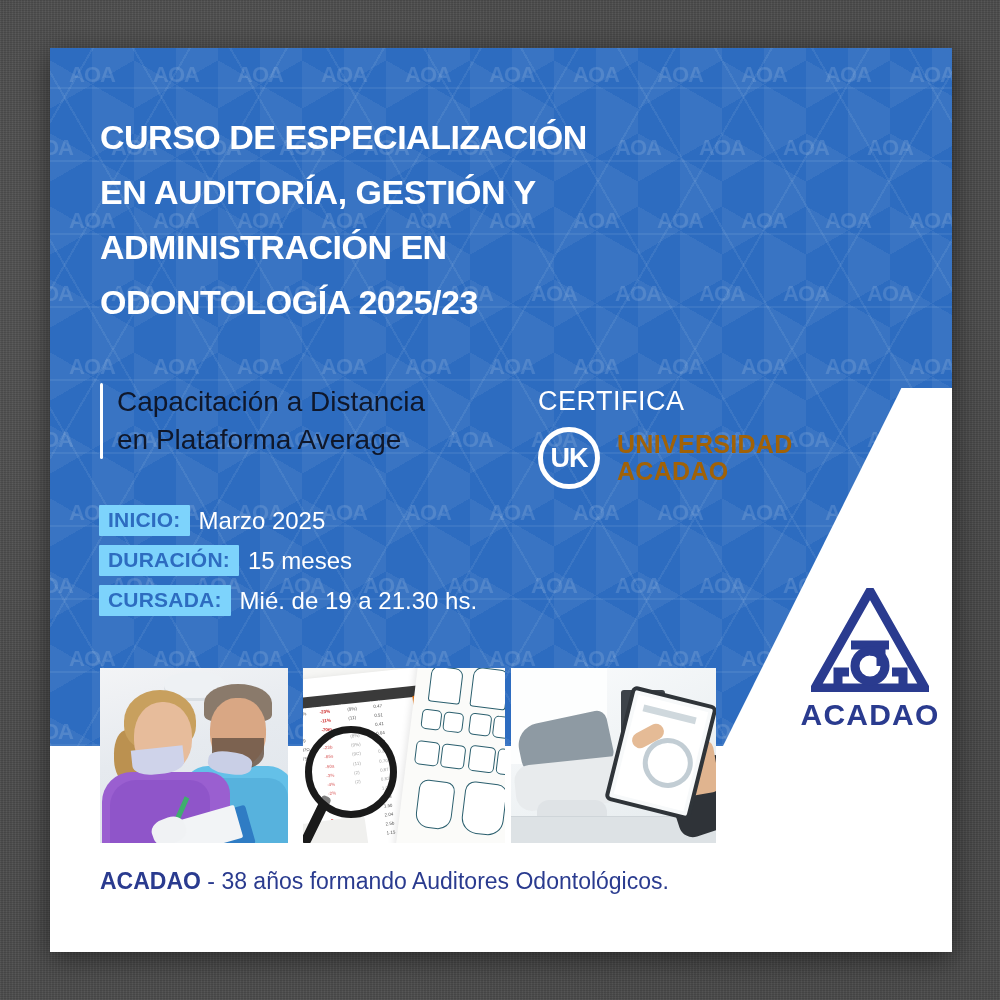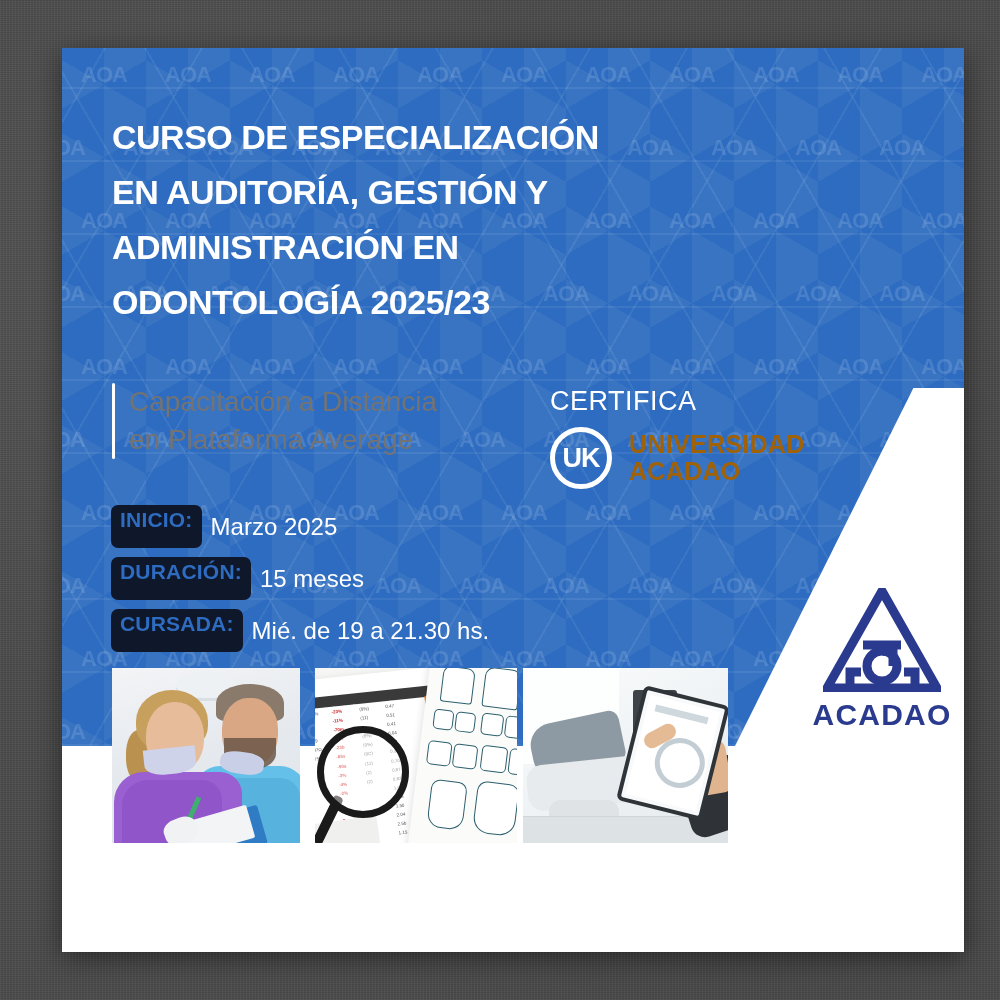--- a/index.html
+++ b/index.html
@@ -15,21 +15,21 @@
     background-color:#4b4b4b;
     background-image:
       repeating-linear-gradient(0deg, rgba(255,255,255,.035) 0 1px, rgba(0,0,0,.035) 1px 2px),
       repeating-linear-gradient(90deg, rgba(255,255,255,.03) 0 1px, rgba(0,0,0,.04) 1px 3px),
       radial-gradient(circle at 20% 30%, rgba(255,255,255,.05), rgba(0,0,0,0) 40%),
       radial-gradient(circle at 75% 70%, rgba(0,0,0,.12), rgba(0,0,0,0) 45%);
   }
 
   
   .poster{
-    position:absolute;left:62px;top:48px;width:902px;height:904px;
+    position:absolute;left:50px;top:48px;width:902px;height:904px;
     background:#ffffff;overflow:hidden;
     box-shadow:0 6px 26px rgba(0,0,0,.45);
   }
 
   
   .blue-field{
     position:absolute;left:0;top:0;width:902px;height:698px;
     background:#2d6cc0;
     overflow:hidden;
   }
@@ -70,21 +70,21 @@
     letter-spacing:-.5px;
   }
   .title div{white-space:nowrap;}
 
   
   .subtitle-wrap{
     position:absolute;left:50px;top:335px;display:flex;gap:14px;
   }
   .subtitle-bar{width:3px;background:#ffffff;border-radius:2px;}
   .subtitle{
-    color:#737373;font-size:28px;line-height:38px;font-weight:400;
+    color:#0f172a;font-size:28px;line-height:38px;font-weight:400;
   }
 
   
   .certifica-wrap{position:absolute;left:488px;top:338px;}
   .certifica-label{
     color:#ffffff;font-size:27px;letter-spacing:.5px;font-weight:400;
   }
   .uk-block{display:flex;align-items:center;gap:17px;margin-top:10px;}
   .uk-circle{
     width:62px;height:62px;border-radius:50%;
@@ -94,22 +94,22 @@
     box-sizing:border-box;
   }
   .uk-name{
     color:#a16207;font-weight:bold;font-size:25px;line-height:27px;letter-spacing:.3px;
   }
 
   
   .info-rows{position:absolute;left:49px;top:457px;}
   .info-row{display:flex;align-items:center;margin-bottom:9px;}
   .info-badge{
-    background:#0f172a;color:#2d6cc0;font-weight:bold;font-size:21px;
-    padding:3px 9px 16px 9px;border-radius:7px;letter-spacing:.2px;
+    background:#7dd3fc;color:#2d6cc0;font-weight:bold;font-size:21px;
+    padding:3px 9px 4px 9px;border-radius:1px;letter-spacing:.2px;
   }
   .info-value{
     color:#ffffff;font-size:24px;margin-left:9px;font-weight:400;
   }
 
   
   .acadao-logo{
     position:absolute;left:735px;top:540px;width:170px;text-align:center;
   }
   .acadao-word{
@@ -558,14 +558,17 @@
     <div class="p3-hand"></div>
     <div class="p3-tablet">
       <div class="p3-tablet-screen">
         <div class="p3-tablet-bar"></div>
         <div class="p3-tablet-circle"></div>
       </div>
     </div>
     <div class="p3-finger"></div>
   </div>
 
+  <div class="footer">
+    <b>ACADAO</b><span> - 38 años formando Auditores Odontológicos.</span>
+  </div>
 
 </div>
 
 </body></html>

